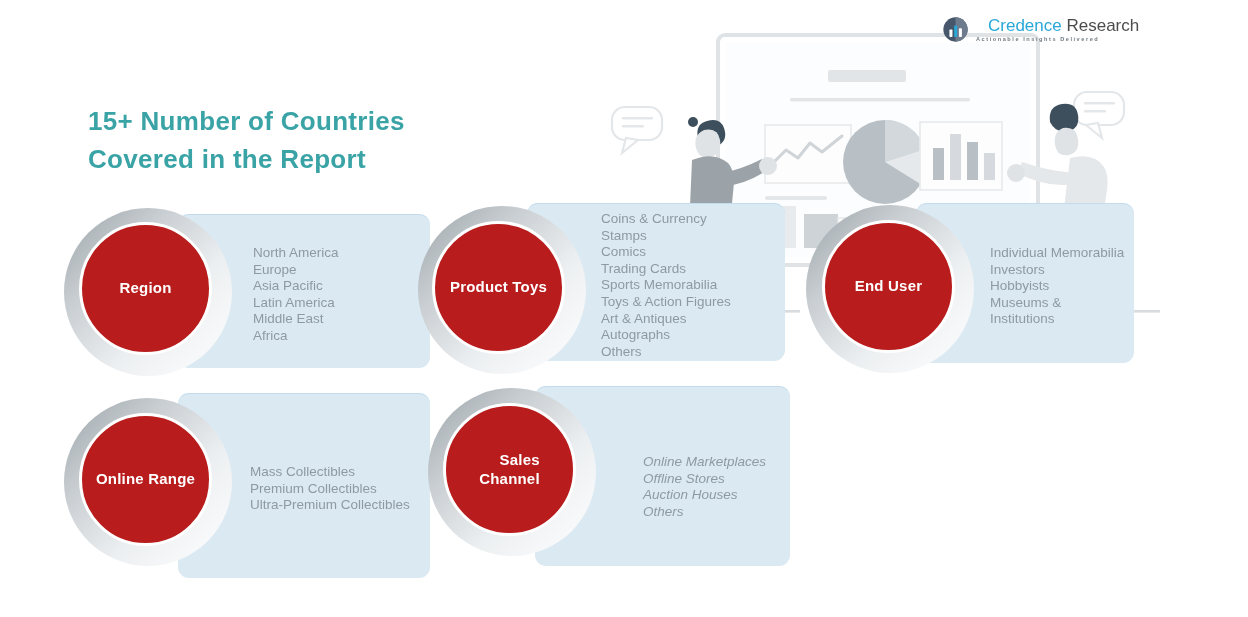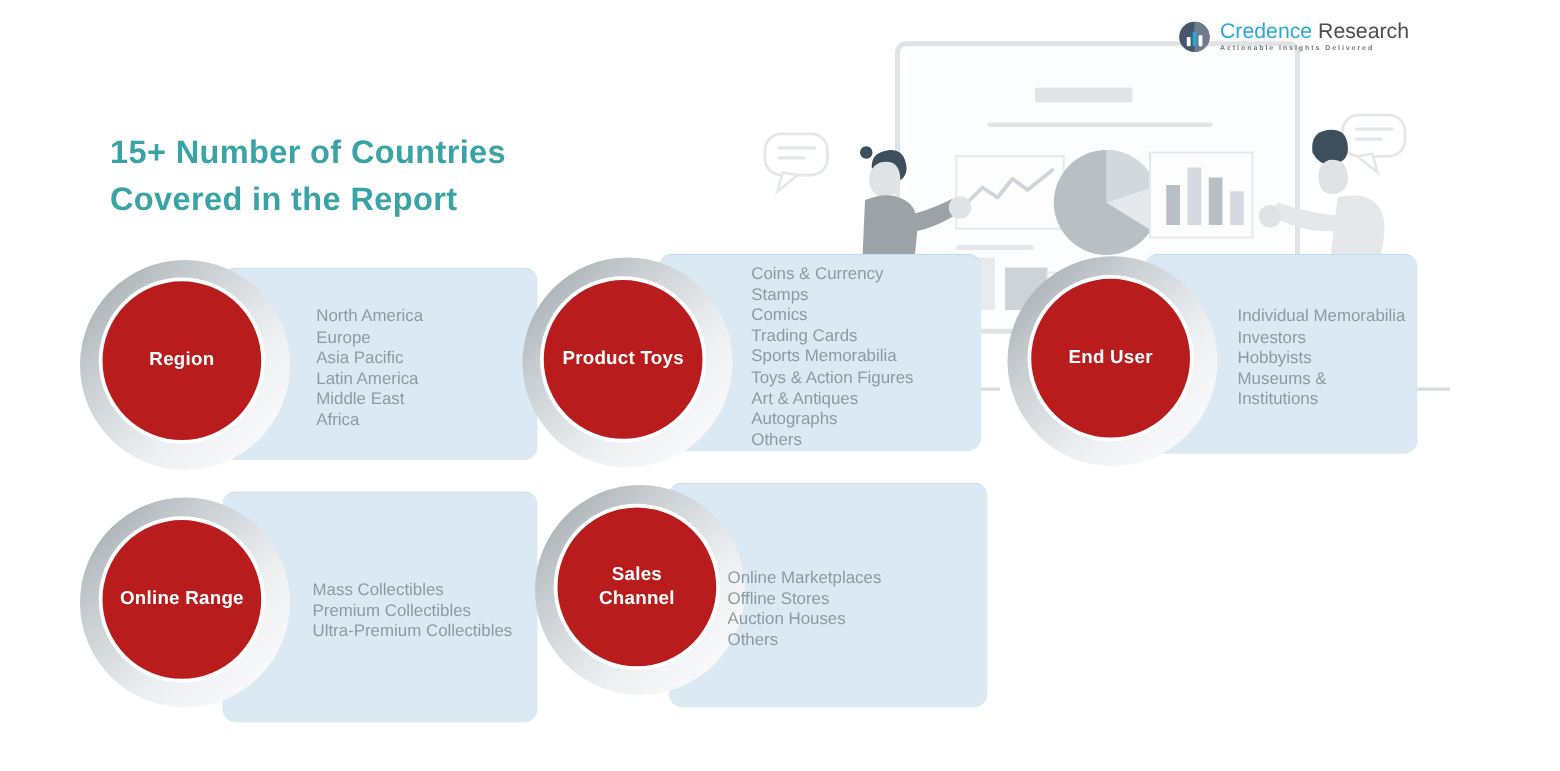--- a/index.html
+++ b/index.html
@@ -66,21 +66,21 @@
   }
   #brand .brand-text {
     display: block;
     line-height: 1;
   }
   #brand .brand-name {
     font-size: 17px;
     color: #4c4c4c;
     white-space: nowrap;
   }
-  #brand .brand-name .brand-accent { color: #29a8d8; }
+  #brand .brand-name .brand-accent { color: #29a8d8; margin-left: 12px; }
   #brand .brand-tagline {
     display: block;
     margin-top: 3px;
     font-size: 5.6px;
     letter-spacing: 1.55px;
     color: #6f7b82;
     font-weight: bold;
     white-space: nowrap;
   }
 
@@ -278,27 +278,27 @@
     <div class="seg-list" style="left:250px; top:464px;">
       <div>Mass Collectibles</div>
       <div>Premium Collectibles</div>
       <div>Ultra-Premium Collectibles</div>
     </div>
   </div>
 
   <div class="segment">
     <div class="seg-card" style="left:535px; top:386px; width:255px; height:180px;"></div>
     <div class="seg-ring" style="left:428px; top:388px; width:168px; height:168px;"></div>
-    <div class="seg-circle" style="left:443px; top:403px; width:133px; height:133px;">
+    <div class="seg-circle" style="left:443px; top:403px; width:133px; height:133px;text-align:right;">
       <span>
         <span>Sales</span><br>
         <span>Channel</span>
       </span>
     </div>
-    <div class="seg-list" style="left:582px; top:454px;">
+    <div class="seg-list" style="left:643px; top:454px;font-style:italic;">
       <div>Online Marketplaces</div>
       <div>Offline Stores</div>
       <div>Auction Houses</div>
       <div>Others</div>
     </div>
   </div>
 
 </div>
 
 </body></html>

